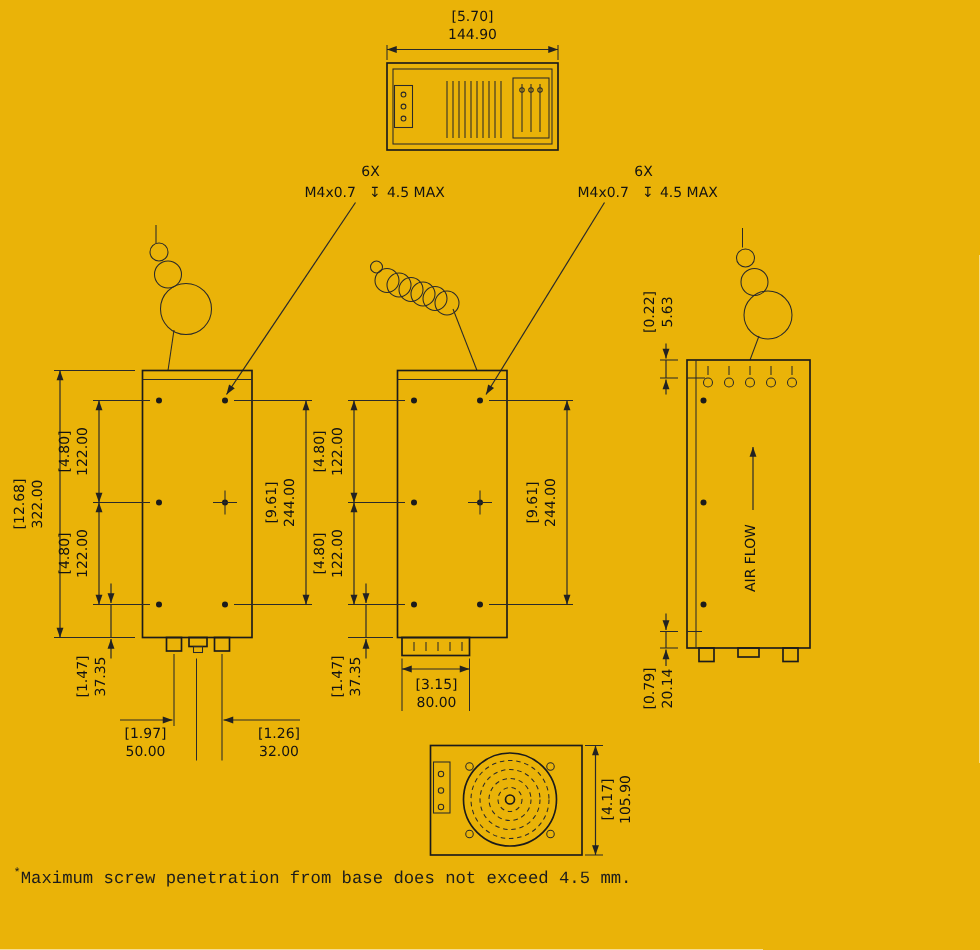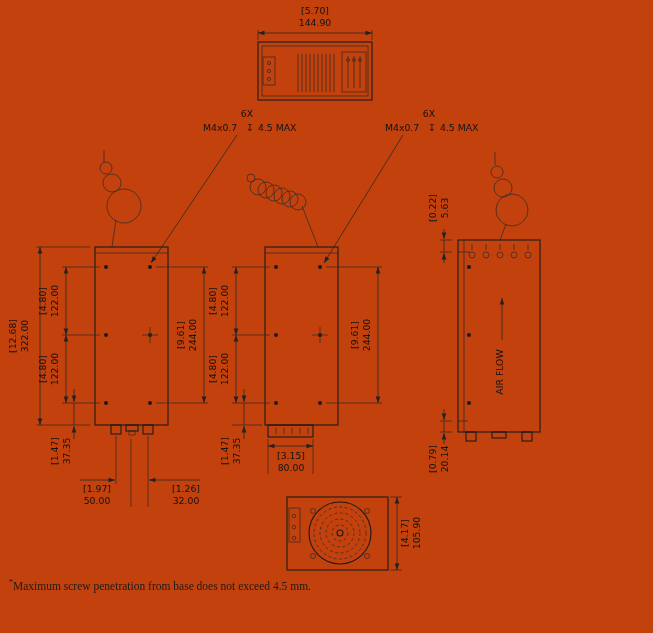--- a/index.html
+++ b/index.html
@@ -1,24 +1,24 @@
 <!DOCTYPE html>
 <html><head>
 <meta charset="utf-8">
 <style>
   html,body{margin:0;padding:0;background:#fff;}
-  .stage{position:relative;width:653px;height:633px;background:#c2410c;overflow:hidden;}
+  .stage{position:relative;width:653px;height:633px;background:#eab308;overflow:hidden;}
   svg{position:absolute;top:0;left:0;}
   svg text{font-family:"DejaVu Sans","Liberation Sans",sans-serif;font-size:9.3px;fill:#131313;}
   .s1{stroke:#1b1b1b;stroke-width:1.1;fill:none;stroke-linecap:square;}
   .s2{stroke:#2a2a2a;stroke-width:0.7;fill:none;}
   .d{stroke:#2a2a2a;stroke-width:0.8;fill:none;}
   .hole{fill:#1b1b1b;stroke:none;}
   .dash{stroke-dasharray:3 2.5;}
-  .notes{position:absolute;left:9px;top:578px;width:640px;font-family:Liberation Serif, serif;color:#1c1c1c;}
+  .notes{position:absolute;left:9px;top:578px;width:640px;font-family:Liberation Mono, monospace;color:#1c1c1c;}
   .note1{font-size:11.5px;margin:0 0 13px 0;}
   .note2{font-size:11.5px;margin:0;}
   .note1 sup{font-size:8px;}
 </style>
 </head>
 <body>
 
 <div class="stage">
 <svg width="653" height="575" viewBox="0 0 653 575">
   <defs>

